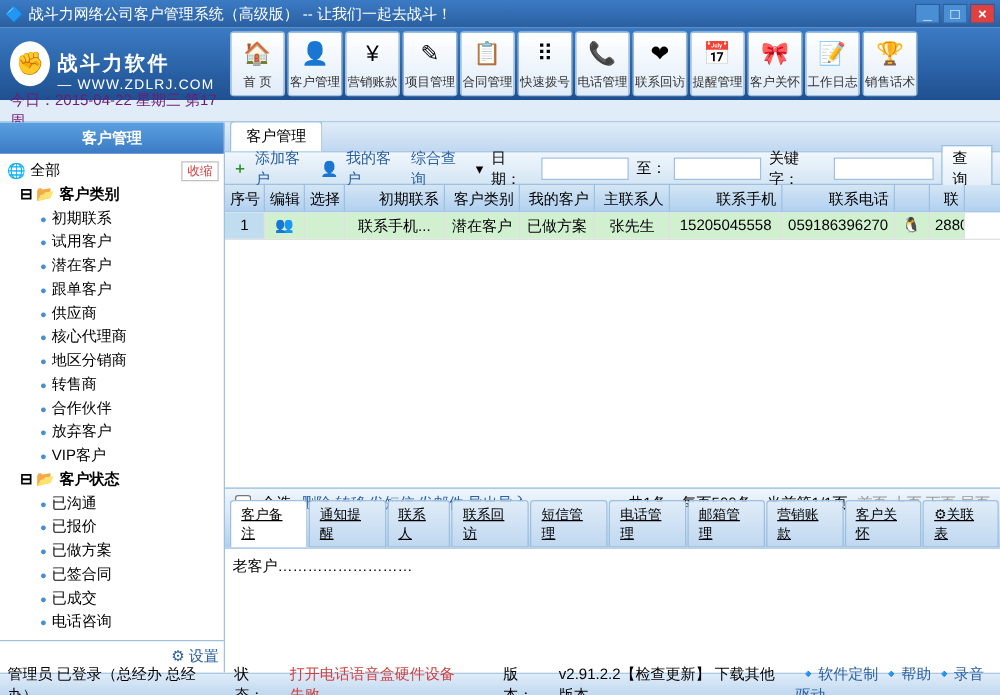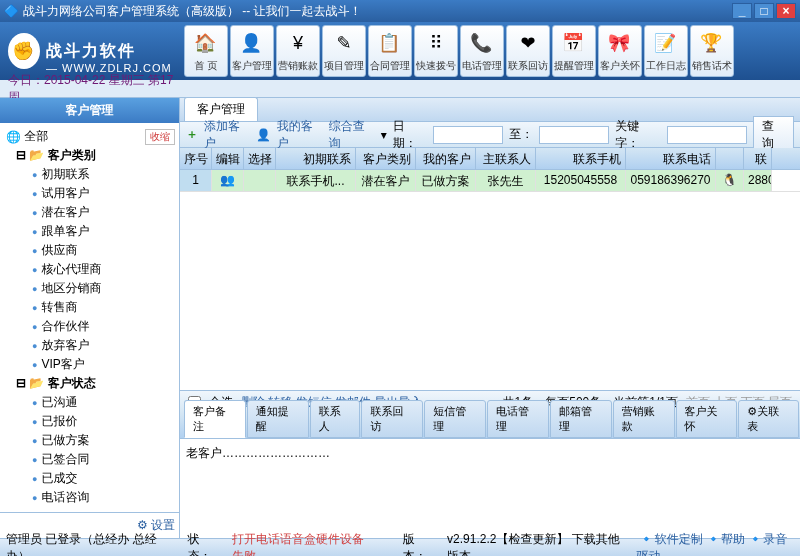--- a/index.html
+++ b/index.html
@@ -40,21 +40,21 @@
 .filter-bar .btn { border: 1px solid #a0c0e0; background: linear-gradient(#fff, #e0ecf8); padding: 1px 8px; cursor: pointer; }
 .grid-header { background: linear-gradient(#d4e6f4, #b0d0f0); display: flex; height: 22px; border-bottom: 1px solid #a0c0e0; }
 .grid-header .col { border-right: 1px solid #a0c0e0; padding: 3px 4px; text-align: right; overflow: hidden; white-space: nowrap; }
 .grid-body { flex: 1; background: #fff; overflow: auto; }
 .grid-row { display: flex; height: 22px; border-bottom: 1px solid #e0e0e0; }
 .grid-row .cell { border-right: 1px solid #e0e0e0; padding: 3px 4px; text-align: center; overflow: hidden; white-space: nowrap; background: #d0f0d0; }
 .grid-row .cell:first-child { background: #c0ddf0; }
 .pager { background: linear-gradient(#f0f6fc, #d4e6f4); height: 24px; display: flex; align-items: center; padding: 0 8px; gap: 8px; border-top: 1px solid #a0c0e0; }
 .pager .spacer { flex: 1; }
 .bottom-tabs { background: linear-gradient(#d4e6f4, #b0d0f0); height: 24px; display: flex; align-items: flex-end; padding-left: 4px; }
-.bottom-tabs .btab { border: 1px solid #a0c0e0; padding: 3px 8px; cursor: pointer; background: linear-gradient(#e0ecf8, #c0d8f0); border-radius: 3px 3px 0 0; margin-right: 1px; font-size: 11px; }
+.bottom-tabs .btab { border: 1px solid #a0c0e0; padding: 3px 8px; cursor: pointer; background: linear-gradient(#e0ecf8, #c0d8f0); border-radius: 3px 3px 0 0; margin-right: 1px; font-size: 11px; text-decoration: underline; }
 .bottom-tabs .btab.active { background: #fff; border-bottom-color: #fff; }
 .note-area { background: #fff; height: 100px; padding: 6px; border-top: 1px solid #a0c0e0; }
 .statusbar { background: linear-gradient(#e0ecf8, #c0d8f0); height: 18px; display: flex; align-items: center; padding: 0 6px; gap: 12px; border-top: 1px solid #a0c0e0; font-size: 11px; }
 .statusbar .red { color: #d04040; }
 .statusbar .spacer { flex: 1; }
 .green-plus { color: #2a9020; font-weight: bold; }
 .link { color: #2a5fa0; cursor: pointer; }
 </style>
 </head>
 <body>

